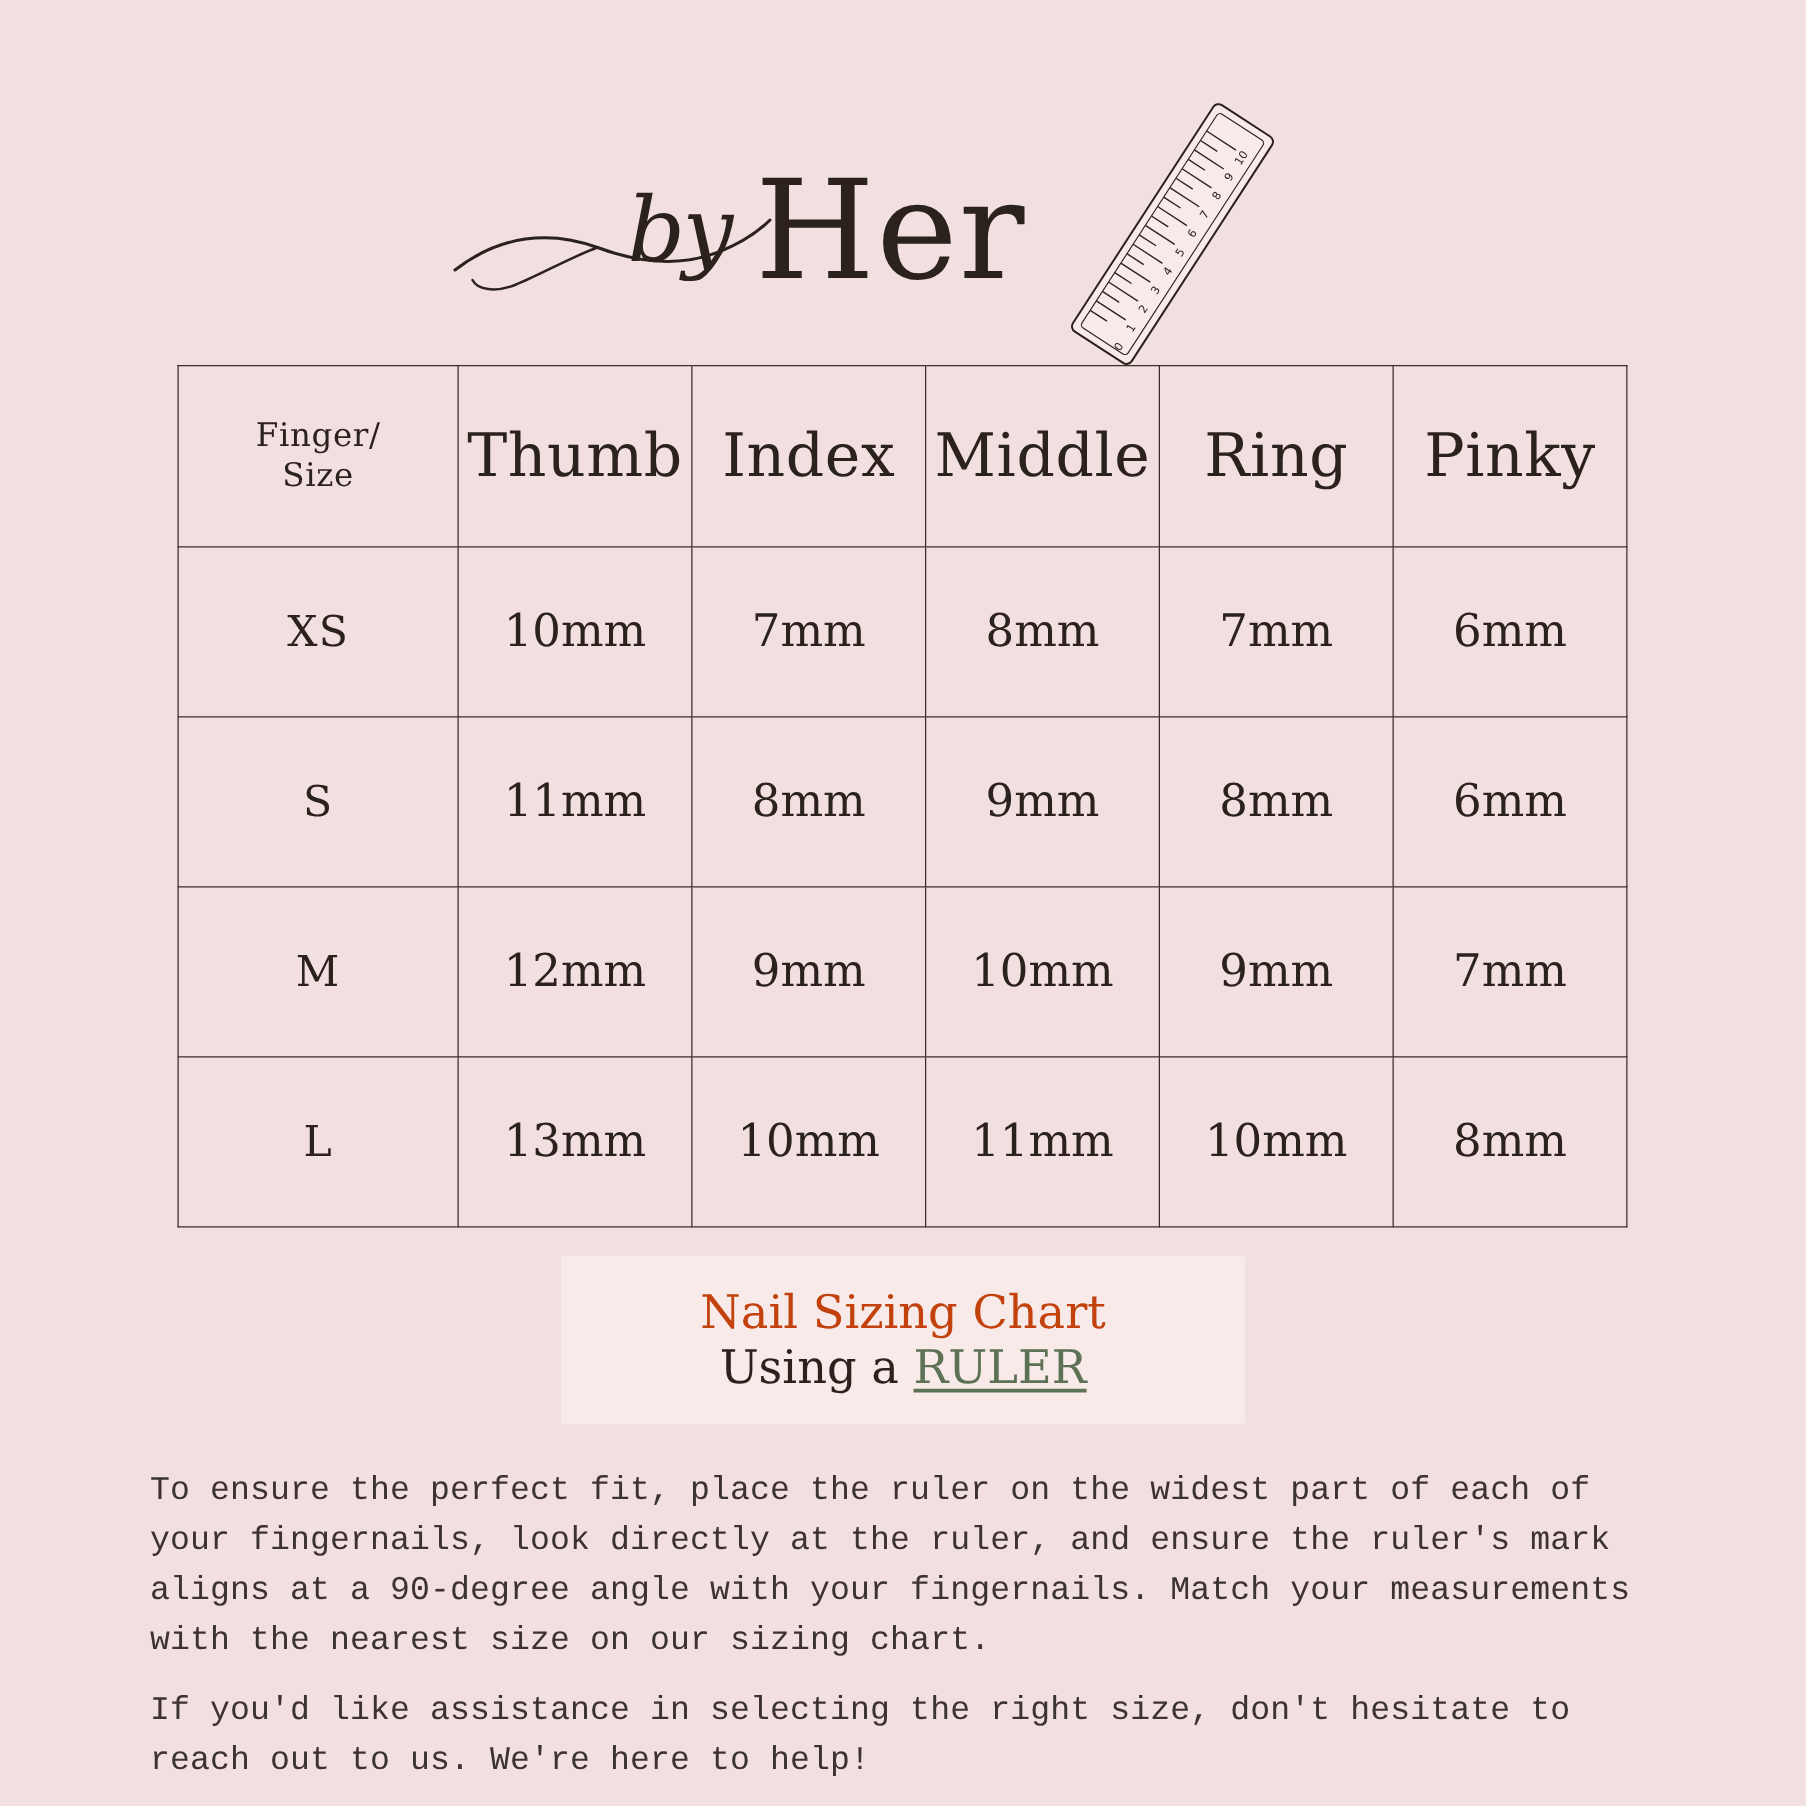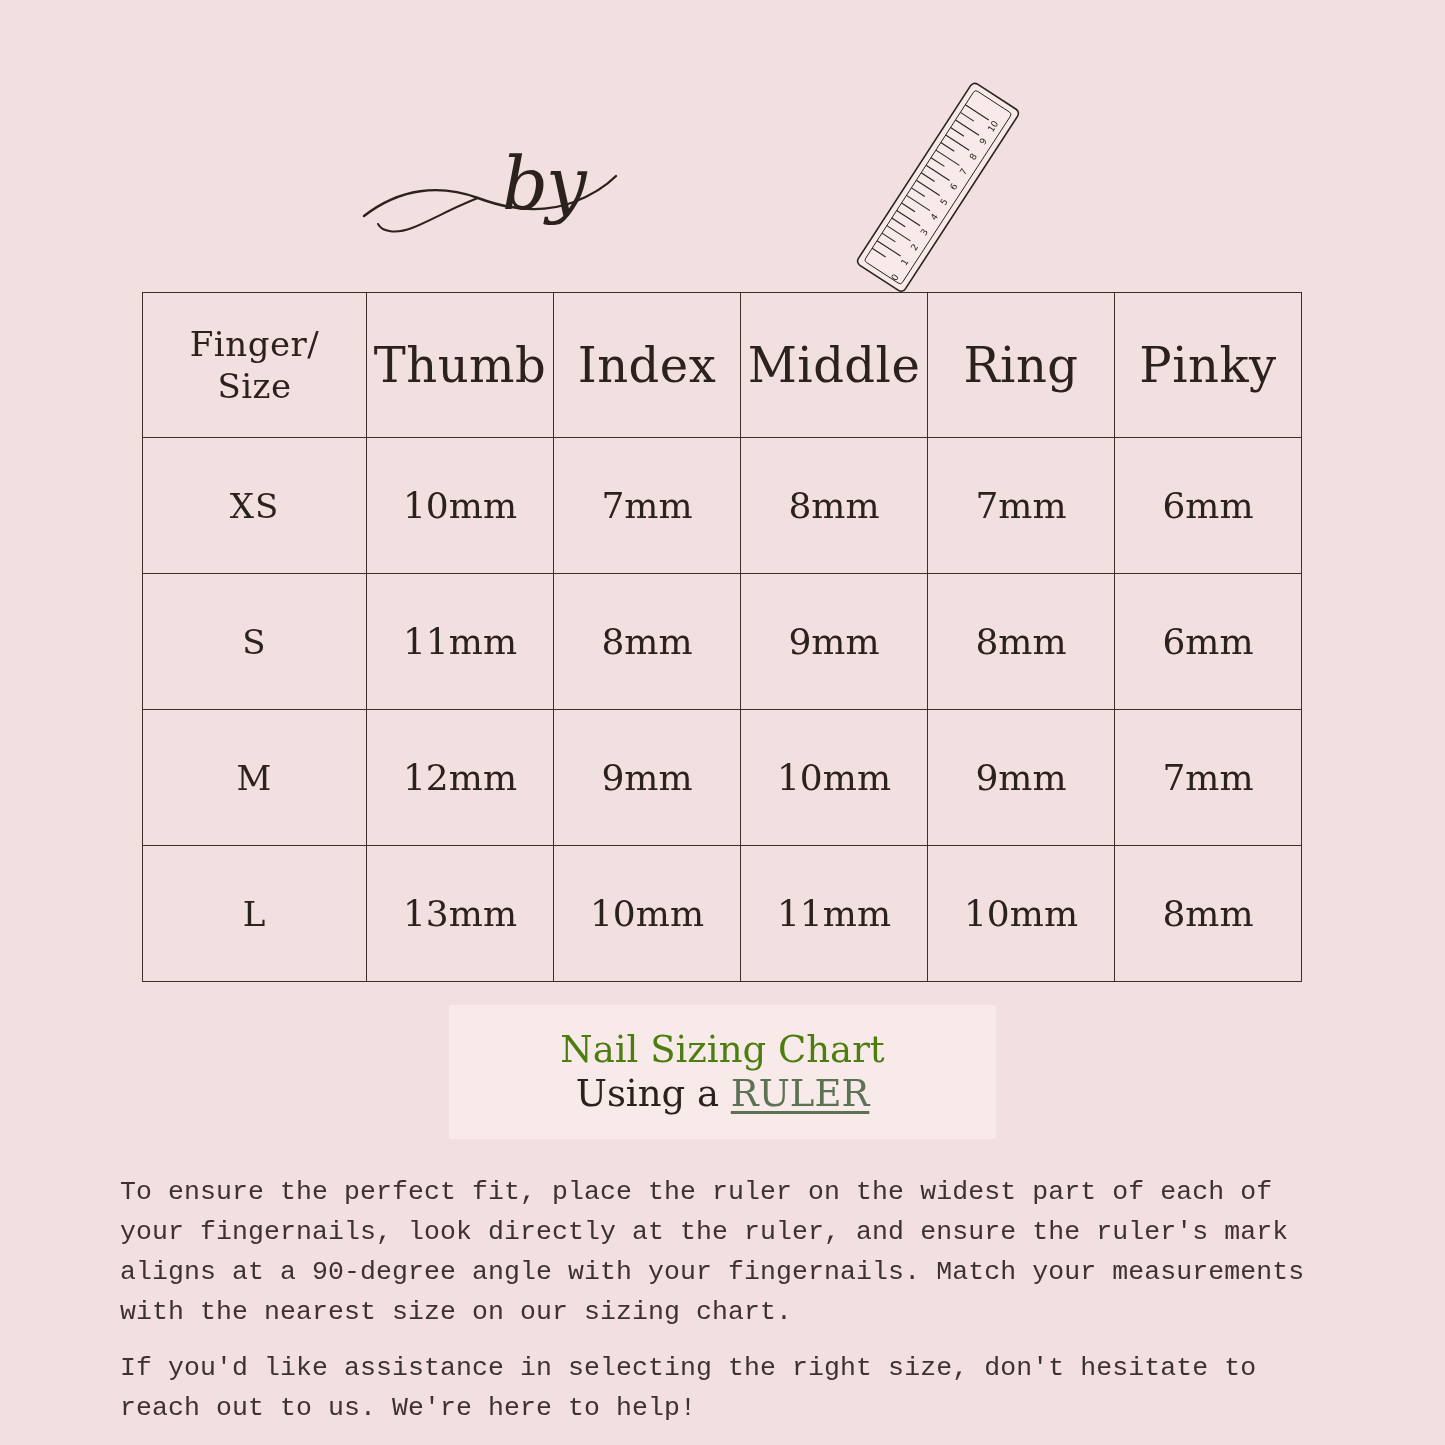--- a/index.html
+++ b/index.html
@@ -83,21 +83,21 @@
     font-weight: normal;
     color: #2b211d;
   }
   .chart-table thead th {
     height: 142px;
     font-size: 48px;
     line-height: 1.25;
     letter-spacing: 0.5px;
   }
   .chart-table thead th.corner {
-    font-size: 34px;
+    font-size: 26px;
   }
   .chart-table tbody td {
     height: 133px;
     font-size: 36px;
   }
   .chart-table tbody td.size-label {
     font-size: 34px;
     letter-spacing: 1px;
   }
   .col-first { width: 224px; }
@@ -112,21 +112,21 @@
     height: 134px;
     background: #f7eae8;
     display: flex;
     flex-direction: column;
     align-items: center;
     justify-content: center;
   }
   .title-line1 {
     font-family: "DejaVu Serif", serif;
     font-size: 37px;
-    color: #4d7c0f;
+    color: #c2410c;
     line-height: 1.18;
   }
   .title-line2 {
     font-family: "DejaVu Serif", serif;
     font-size: 37px;
     color: #2b211d;
     line-height: 1.18;
   }
   .ruler-word {
     color: #5d7254;
@@ -154,20 +154,21 @@
 
 <div class="page">
 
   <div class="brand">
     <div class="brand-wordmark">
       <svg class="brand-swash" width="260" height="90" viewBox="0 0 260 90">
         <path d="M4 58 C 40 30, 80 26, 118 40 C 150 52, 182 56, 214 44 C 232 37, 246 28, 256 18" fill="none" stroke="#2b211d" stroke-width="2.4" stroke-linecap="round"></path>
         <path d="M118 40 C 96 48, 72 62, 52 70 C 36 76, 22 74, 18 66" fill="none" stroke="#2b211d" stroke-width="2" stroke-linecap="round"></path>
       </svg>
       <span class="brand-by">by</span>
+      <span class="brand-her">Her</span>
     </div>
 
     <svg class="ruler-icon" width="230" height="230" viewBox="0 0 230 230">
       <g transform="rotate(33 115 115)">
         <rect x="78" y="6" width="56" height="216" rx="5" ry="5" fill="#f7eae8" stroke="#2b211d" stroke-width="1.6"></rect>
         <rect x="84" y="12" width="44" height="204" rx="3" ry="3" fill="none" stroke="#2b211d" stroke-width="0.9"></rect>
         <g stroke="#2b211d" stroke-width="1.1">
           <line x1="84" y1="30" x2="112" y2="30"></line>
             <line x1="84" y1="39" x2="100" y2="39"></line>
           <line x1="84" y1="48" x2="112" y2="48"></line>

